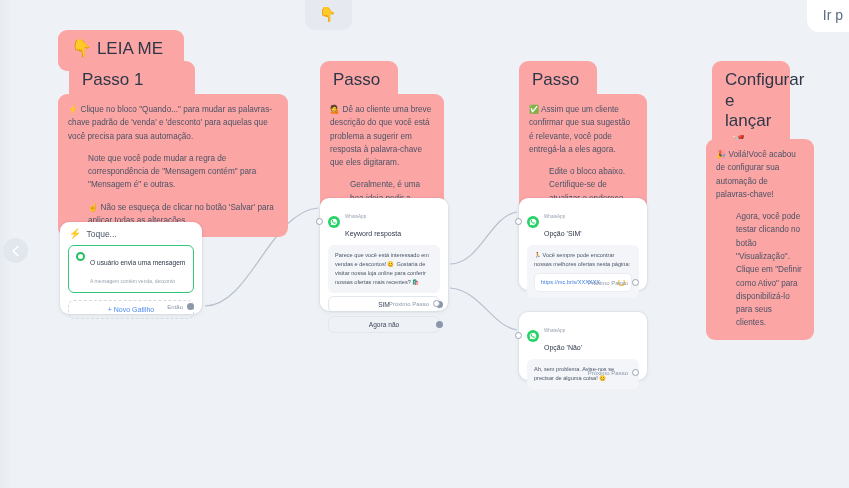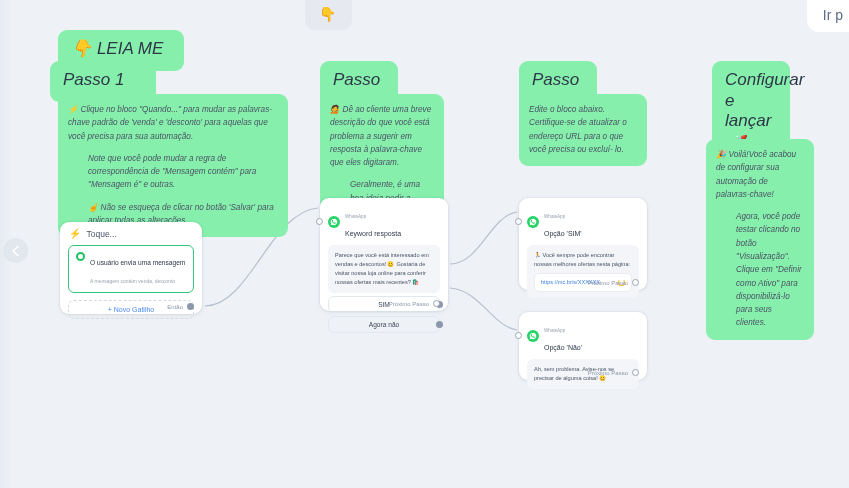--- a/index.html
+++ b/index.html
@@ -47,41 +47,40 @@
     background: #ffffff;
     border-radius: 0 0 0 12px;
     color: #5b6b86;
     font-size: 14px;
     padding: 7px 20px 9px 16px;
   }
 
   
   .note {
     position: absolute;
-    background: #86efac;
+    background: #fca5a5;
     border-radius: 9px;
-    font-style: italic;
   }
   .note.title {
     color: #2d3748;
     font-size: 17px;
     padding: 9px 14px 11px 13px;
     line-height: 1.22;
   }
   .note.body {
     color: #4a5365;
     font-size: 8.2px;
     line-height: 1.62;
     padding: 9px 11px 10px 10px;
   }
   .note.body p { margin: 0; }
   .note.body p + p { margin-top: 9px; margin-left: 20px; }
 
   #note-read   { left: 58px;  top: 30px;  width: 126px; }
-  #note-s1t    { left: 50px;  top: 61px;  width: 106px; }
+  #note-s1t    { left: 69px;  top: 61px;  width: 126px; }
   #note-s1b    { left: 58px;  top: 94px;  width: 230px; }
   #note-s2t    { left: 320px; top: 61px;  width: 78px; }
   #note-s2b    { left: 320px; top: 94px;  width: 124px; }
   #note-s3t    { left: 519px; top: 61px;  width: 78px; }
   #note-s3b    { left: 519px; top: 94px;  width: 128px; }
   #note-cfgt   { left: 712px; top: 61px;  width: 78px; padding-bottom: 8px; }
   #note-cfgt .rocket { font-size: 16px; display:block; margin-top: 2px; }
   #note-cfgb   { left: 706px; top: 139px; width: 108px; }
 
   
@@ -244,20 +243,21 @@
   </div>
   <div class="note body" id="note-s2b">
     <p>💁 Dê ao cliente uma breve descrição do que você está problema a sugerir em resposta à palavra-chave que eles digitaram.</p>
     <p>Geralmente, é uma boa ideia pedir a confirmação do cliente.</p>
   </div>
 
   <div class="note title" id="note-s3t">
     <span>Passo 3</span>
   </div>
   <div class="note body" id="note-s3b">
+    <p>✅ Assim que um cliente confirmar que sua sugestão é relevante, você pode entregá-la a eles agora.</p>
     <p>Edite o bloco abaixo. Certifique-se de atualizar o endereço URL para o que você precisa ou excluí- lo.</p>
   </div>
 
   <div class="note title" id="note-cfgt">
     <span>Configurar e lançar</span>
     <span class="rocket">🚀</span>
   </div>
   <div class="note body" id="note-cfgb">
     <p>🎉 Voilá!Você acabou de configurar sua automação de palavras-chave!</p>
     <p>Agora, você pode testar clicando no botão "Visualização". Clique em "Definir como Ativo" para disponibilizá-lo para seus clientes.</p>

